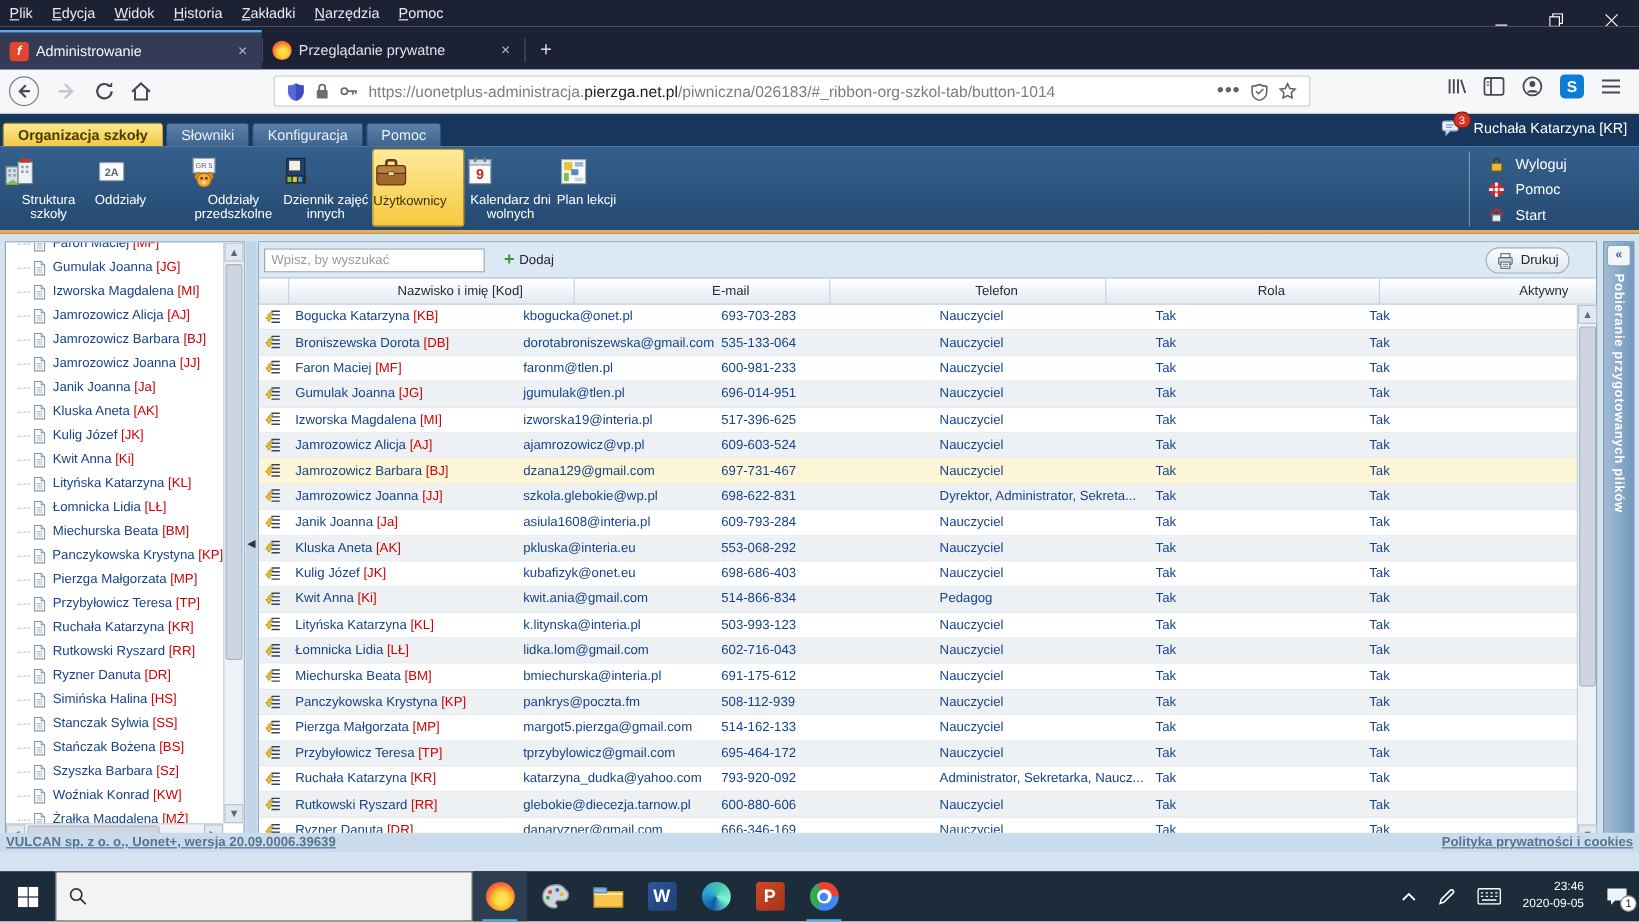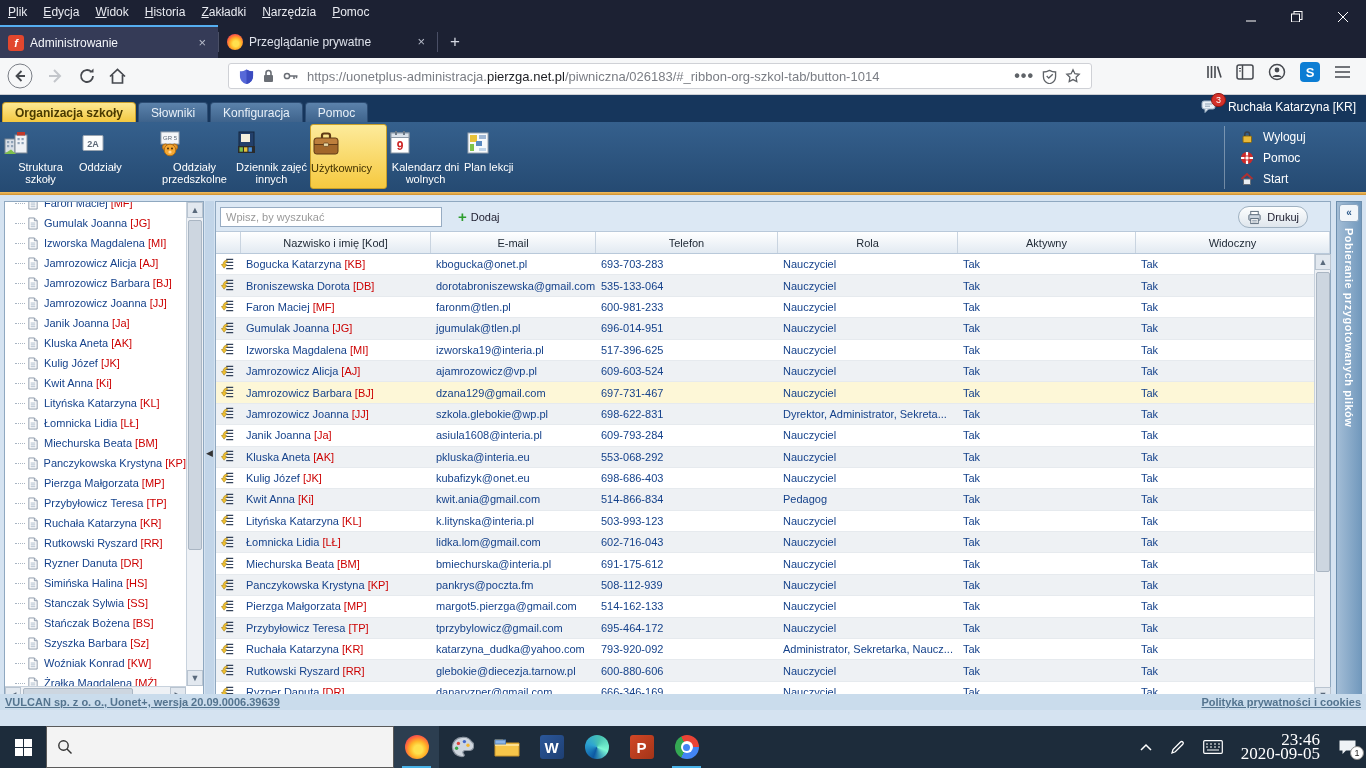--- a/index.html
+++ b/index.html
@@ -69,28 +69,28 @@
   .scroll-arrow { position:absolute; width:16px; height:16px; background:#e2e8ef; border:1px solid #b9c4d0; color:#5a6a7c; font-size:9px; display:flex; align-items:center; justify-content:center; }
   .thumb-v { position:absolute; left:1px; width:14px; background:#cdd6e0; border:1px solid #aab6c3; border-radius:2px; }
   .thumb-h { position:absolute; top:1px; height:14px; background:#cdd6e0; border:1px solid #aab6c3; border-radius:2px; }
 
   #splitter { position:absolute; left:205px; top:6px; width:9px; height:503px; background:#c2d5e8; }
   #splitter .handle { position:absolute; top:247px; left:1px; color:#333; font-size:9px; }
 
   
   #main { position:absolute; left:215px; top:6px; width:1116px; height:503px; background:#eaf1f8; border:1px solid #8fa8c0; }
   #grid-toolbar { height:30px; background:#dce8f4; border-bottom:1px solid #b9c9da; display:flex; align-items:center; padding:0 4px; position:relative; }
-  #grid-search { width:222px; height:20px; border:1px solid #97acc3; font-size:11px; padding:0 5px; color:#444; font-family:"Liberation Sans",sans-serif; }
+  #grid-search { width:184px; height:20px; border:1px solid #97acc3; font-size:11px; padding:0 5px; color:#444; font-family:"Liberation Sans",sans-serif; }
   #grid-search::placeholder { color:#999; }
   #add-btn { display:flex; align-items:center; margin-left:8px; font-size:11px; color:#223; padding:2px 7px; border:1px solid transparent; border-radius:3px; }
   #add-btn .plus { color:#2e9e2e; font-weight:bold; font-size:15px; margin-right:4px; line-height:12px; }
   #print-btn { position:absolute; right:22px; top:4px; height:22px; display:flex; align-items:center; font-size:11px; color:#223; background:linear-gradient(#fdfefe,#dfe6ed); border:1px solid #9fb1c1; border-radius:11px; padding:0 8px; }
   #print-btn .pico { margin-right:5px; }
 
-  #grid-header { display:grid; grid-template-columns:25px 190px 165px 182px 180px 178px 1fr; height:22px; background:linear-gradient(#ffffff,#e2eaf2); border-bottom:1px solid #b9c9da; }
+  #grid-header { display:grid; grid-template-columns:25px 190px 165px 182px 180px 178px 1fr; height:22px; background:linear-gradient(#ffffff,#e2eaf2); border-bottom:1px solid #b9c9da;gap:48px; }
   .th { font-size:11px; color:#222c38; display:flex; align-items:center; justify-content:center; border-right:1px solid #c9d4e0; overflow:hidden; }
   #grid-rows { position:relative; height:449px; overflow:hidden; background:#fff; }
   .tr { display:grid; grid-template-columns:25px 190px 165px 182px 180px 178px 1fr; height:21.4px; border-bottom:1px solid #e6eaee; background:#fff; }
   .tr.alt { background:#eef1f4; }
   .tr.hl { background:#fdf7d7; }
   .td { font-size:11px; color:#15428b; display:flex; align-items:center; padding:0 5px; white-space:nowrap; overflow:hidden; }
   .td.icon-cell { padding:0 0 0 5px; }
   #grid-vscroll { position:absolute; right:0; top:52px; width:16px; bottom:0; background:#eef1f5; border-left:1px solid #c8d2dd; }
 
   
@@ -106,21 +106,21 @@
   #start-btn { width:46px; height:42px; display:flex; align-items:center; justify-content:center; }
   #task-search { width:348px; height:42px; background:#f3f3f3; border:1px solid #5a5a5a; display:flex; align-items:center; padding:0 10px; }
   #task-search input { border:none; outline:none; background:transparent; font-size:14px; color:#444; margin-left:10px; width:280px; font-family:"Liberation Sans",sans-serif; }
   .task-icon { width:45px; height:42px; display:flex; align-items:center; justify-content:center; position:relative; }
   .task-icon.active { background:#2c3e50; }
   .task-icon.running::after { content:""; position:absolute; bottom:0; left:8px; right:8px; height:2px; background:#48b2e8; }
   .logo24 { width:24px; height:24px; border-radius:50%; }
   .sq24 { width:24px; height:24px; border-radius:3px; color:#fff; font-weight:bold; font-size:15px; display:flex; align-items:center; justify-content:center; }
   #tray { position:absolute; right:0; top:0; height:42px; display:flex; align-items:center; }
   #tray > * { margin:0 9px; }
-  #clock { color:#fff; font-size:17px; text-align:right; line-height:14px;font-family:Liberation Serif, serif; }
+  #clock { color:#fff; font-size:10px; text-align:right; line-height:14px; }
   #notif { position:relative; }
   .badge-white { position:absolute; bottom:-4px; right:-7px; background:#fff; color:#222; border-radius:8px; font-size:9px; width:14px; height:14px; display:flex; align-items:center; justify-content:center; border:1px solid #888; }
 </style>
 </head>
 <body>
 
 <div id="titlebar">
   <span id="menu-items"><span class="menu-item"><u>P</u>lik</span><span class="menu-item"><u>E</u>dycja</span><span class="menu-item"><u>W</u>idok</span><span class="menu-item"><u>H</u>istoria</span><span class="menu-item"><u>Z</u>akładki</span><span class="menu-item"><u>N</u>arzędzia</span><span class="menu-item"><u>P</u>omoc</span></span>
 </div>
 <div id="win-controls">

